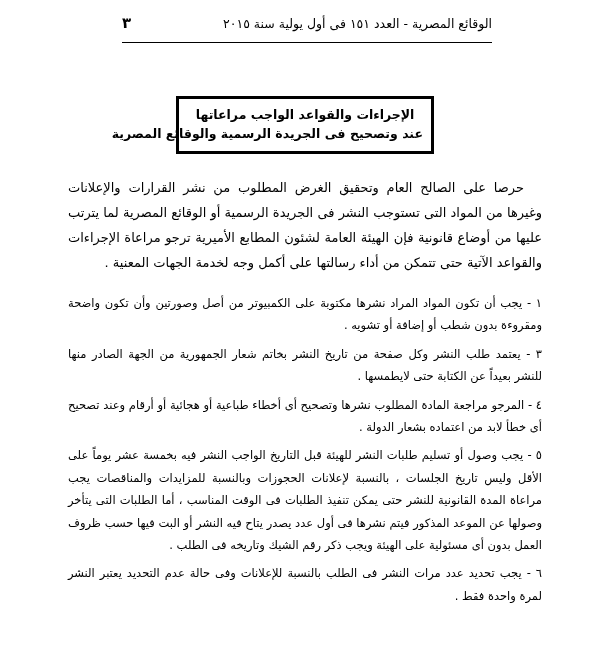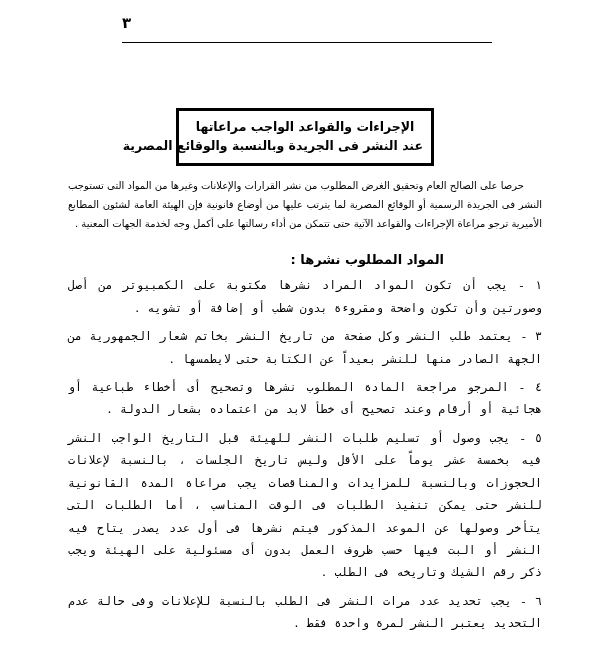--- a/index.html
+++ b/index.html
@@ -86,21 +86,21 @@
     font-weight: 700;
     letter-spacing: 1px;
     direction: rtl;
     line-height: 1;
     padding-bottom: 2px;
   }
 
   
   .subtitle-box {
     position: absolute;
-    top: 108px;
+    top: 96px;
     left: 50%;
     transform: translateX(-50%);
     width: 258px;
     box-sizing: border-box;
     border: 3px solid #000000;
     padding: 6px 8px 7px 8px;
     text-align: center;
     background: #ffffff;
   }
   .subtitle-line {
@@ -113,21 +113,21 @@
 
   
   .body-block {
     position: absolute;
     top: 176px;
     left: 68px;
     width: 474px;
     direction: rtl;
   }
   .para {
-    font-size: 10px;
+    font-size: 13px;
     line-height: 1.92;
     text-align: justify;
     text-align-last: center;
     margin: 0 0 16px 0;
     direction: rtl;
   }
   .para.intro {
     text-indent: 18px;
     text-align: justify;
     text-align-last: right;
@@ -146,47 +146,46 @@
     padding: 0;
     direction: rtl;
   }
   .list-item {
     font-size: 11.5px;
     line-height: 1.95;
     text-align: justify;
     direction: rtl;
     margin: 5px 0 6px 0;
     padding: 0;
-    font-family: Liberation Mono, monospace;
   }
   .list-item .marker {
     font-size: 11.5px;
   }
 </style>
 </head>
 <body>
 
 <div class="page">
 
   <div class="running-head">
+    <span class="head-text">الوقائع المصرية - العدد ١٥١ فى أول يولية سنة ٢٠١٥</span>
     <span class="page-number">٣</span>
   </div>
   <div class="head-rule"></div>
 
 
   <div class="subtitle-box">
     <div class="subtitle-line">الإجراءات والقواعد الواجب مراعاتها</div>
-    <div class="subtitle-line">عند النشر فى الجريدة وبالنسبة والوقائع المصرية</div>
+    <div class="subtitle-line">عند وتصحيح فى الجريدة الرسمية والوقائع المصرية</div>
   </div>
 
   <div class="body-block">
 
     <p class="para intro">حرصا على الصالح العام وتحقيق الغرض المطلوب من نشر القرارات والإعلانات وغيرها من المواد التى تستوجب النشر فى الجريدة الرسمية أو الوقائع المصرية لما يترتب عليها من أوضاع قانونية فإن الهيئة العامة لشئون المطابع الأميرية ترجو مراعاة الإجراءات والقواعد الآتية حتى تتمكن من أداء رسالتها على أكمل وجه لخدمة الجهات المعنية .</p>
 
-    <div class="section-head">المواد المطلوب نشرها :</div>
 
     <ol class="list">
       <li class="list-item">
         <span class="marker">١ -</span>
         <span>يجب أن تكون المواد المراد نشرها مكتوبة على الكمبيوتر من أصل وصورتين وأن تكون واضحة ومقروءة بدون شطب أو إضافة أو تشويه .</span>
       </li>
       <li class="list-item">
         <span class="marker">٣ -</span>
         <span>يعتمد طلب النشر وكل صفحة من تاريخ النشر بخاتم شعار الجمهورية من الجهة الصادر منها للنشر بعيداً عن الكتابة حتى لايطمسها .</span>
       </li>

